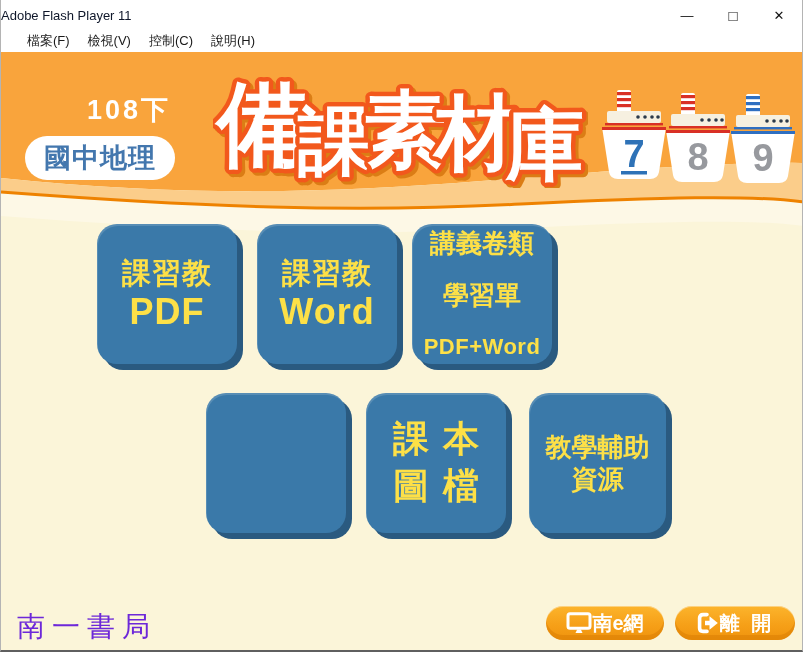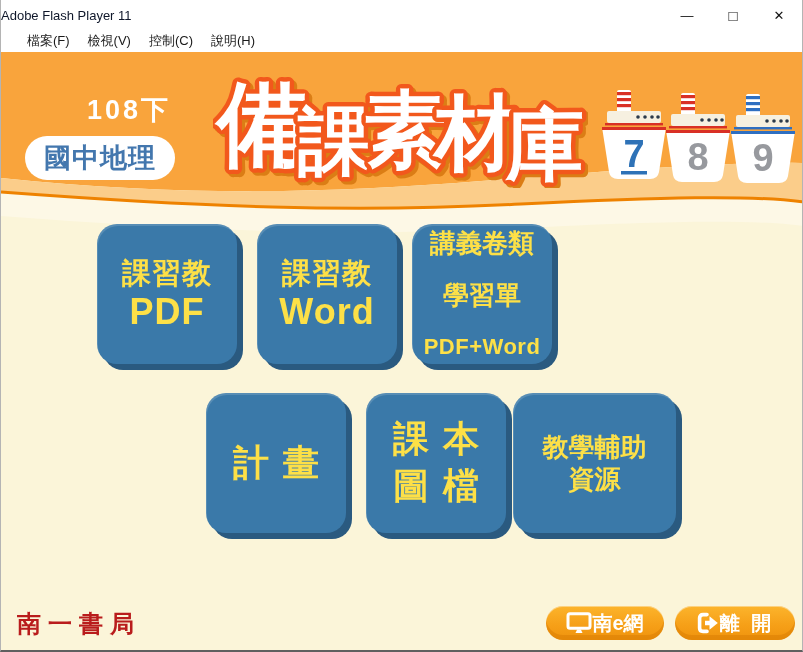--- a/index.html
+++ b/index.html
@@ -49,29 +49,29 @@
   
   .tile { position:absolute; width:140px; height:140px; border-radius:20px; background:#3a79a9;
           box-shadow:6px 6px 0 #2a5a80, inset 1px 2px 0 rgba(255,255,255,.15);
           color:#fde047; display:flex; flex-direction:column; align-items:center; justify-content:center;
           font-weight:bold; text-align:center; cursor:pointer; }
   #t1 { left:96px;  top:172px; }
   #t2 { left:256px; top:172px; }
   #t3 { left:411px; top:172px;gap:20px; }
   #t4 { left:205px; top:341px; }
   #t5 { left:365px; top:341px; }
-  #t6 { left:512px; top:341px; width:163px; }
+  #t6 { left:528px; top:341px; width:137px; }
   .tl-cjk   { font-size:29px; line-height:1.25; letter-spacing:1px; }
   .tl-latin { font-size:36px; line-height:1.15; letter-spacing:1px;text-align:right; }
   .tl-sm    { font-size:26px; line-height:1.25; }
   .tl-xs    { font-size:22px; line-height:1.35; letter-spacing:.5px; }
   .tl-sp    { font-size:36px; line-height:1.3; letter-spacing:14px; padding-left:14px; }
 
   
-  .logo { position:absolute; left:16px; top:556px; font-size:24px; font-weight:bold; color:#b91c1c;
+  .logo { position:absolute; left:16px; top:556px; font-size:28px; font-weight:normal; color:#6d28d9;
           letter-spacing:7px; font-family:"DejaVu Serif","Liberation Serif",serif; }
   .pill-btn { position:absolute; top:554px; height:34px; border-radius:17px; display:flex; align-items:center;
               justify-content:center; color:#ffffff; font-weight:bold; font-size:20px; cursor:pointer;
               background:linear-gradient(180deg,#fcb42c 0%,#f6a018 55%,#ef930d 100%);
               box-shadow:inset 0 -5px 0 rgba(213,120,0,.42), inset 0 1px 0 rgba(255,255,255,.4); }
   #nane { left:545px; width:118px; }
   #exit { left:674px; width:120px; letter-spacing:3px; }
 </style>
 </head>
 <body>
@@ -204,21 +204,20 @@
     <div class="tile" id="t2">
       <span class="tl-cjk">課習教</span>
       <span class="tl-latin">Word</span>
     </div>
     <div class="tile" id="t3">
       <span class="tl-sm">講義卷類</span>
       <span class="tl-sm">學習單</span>
       <span class="tl-xs">PDF+Word</span>
     </div>
     <div class="tile" id="t4">
-      <span class="tl-sp">計畫</span>
     </div>
     <div class="tile" id="t5">
       <span class="tl-sp">課本</span>
       <span class="tl-sp">圖檔</span>
     </div>
     <div class="tile" id="t6">
       <span class="tl-sm">教學輔助</span>
       <span class="tl-sm">資源</span>
     </div>
 

